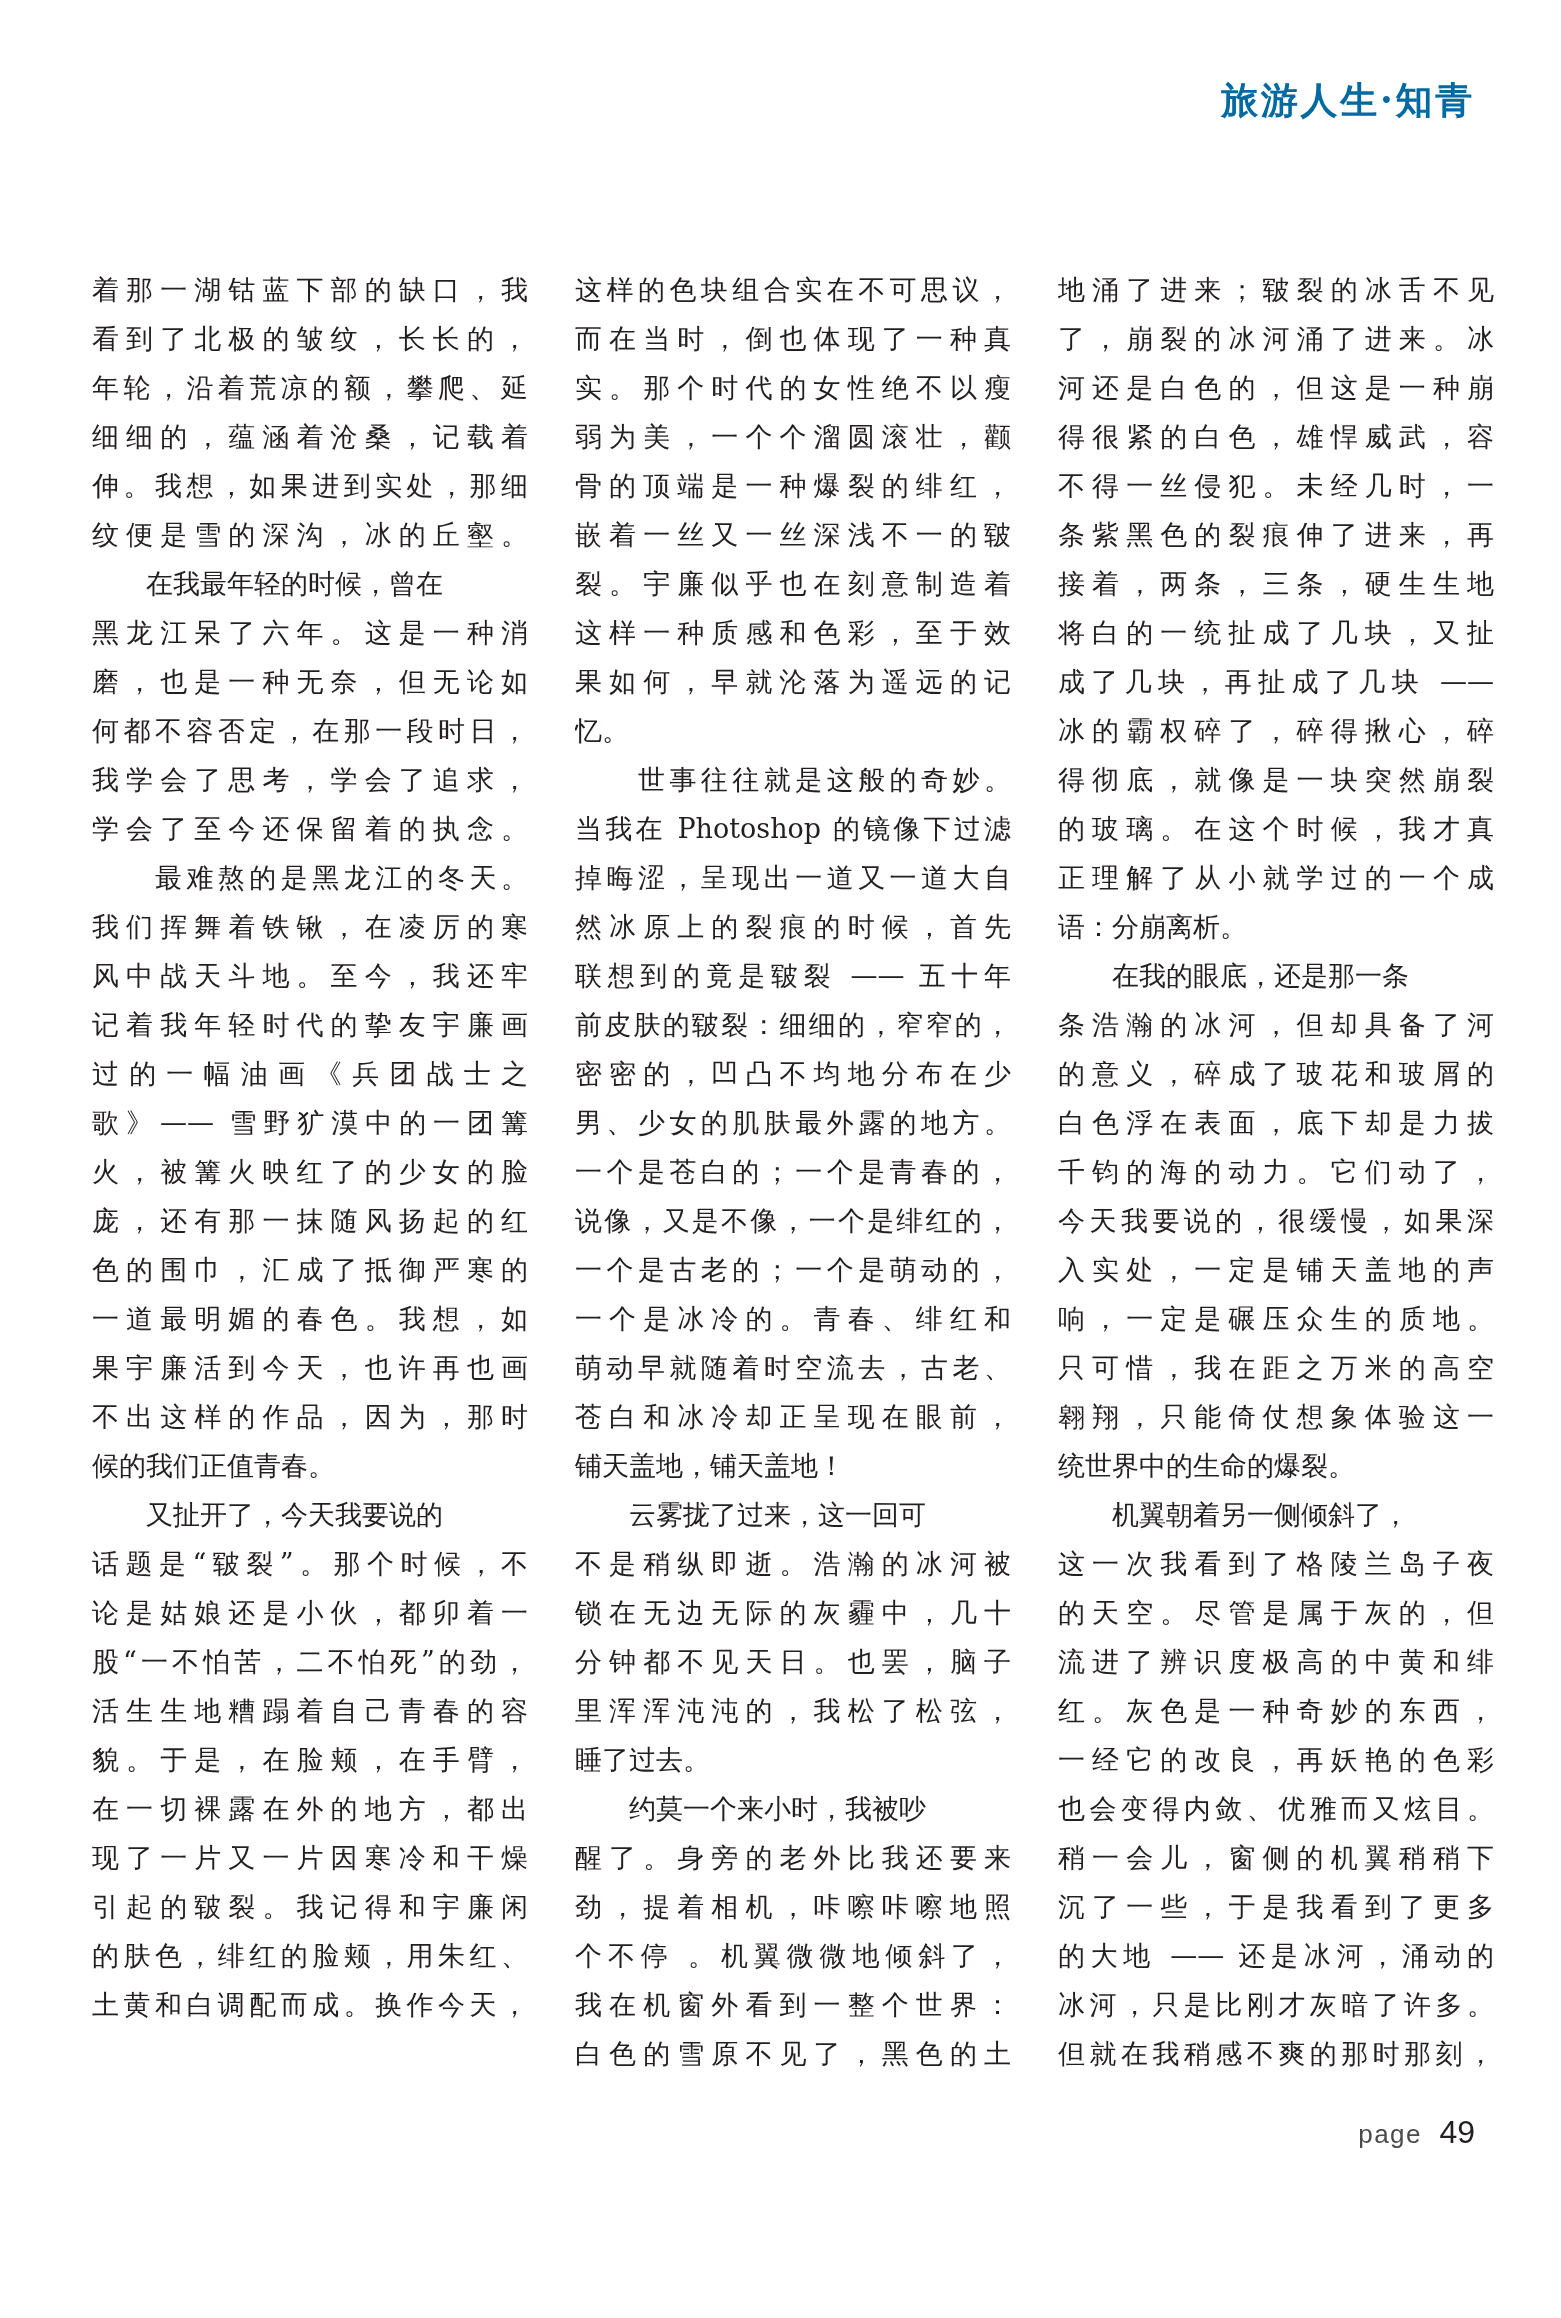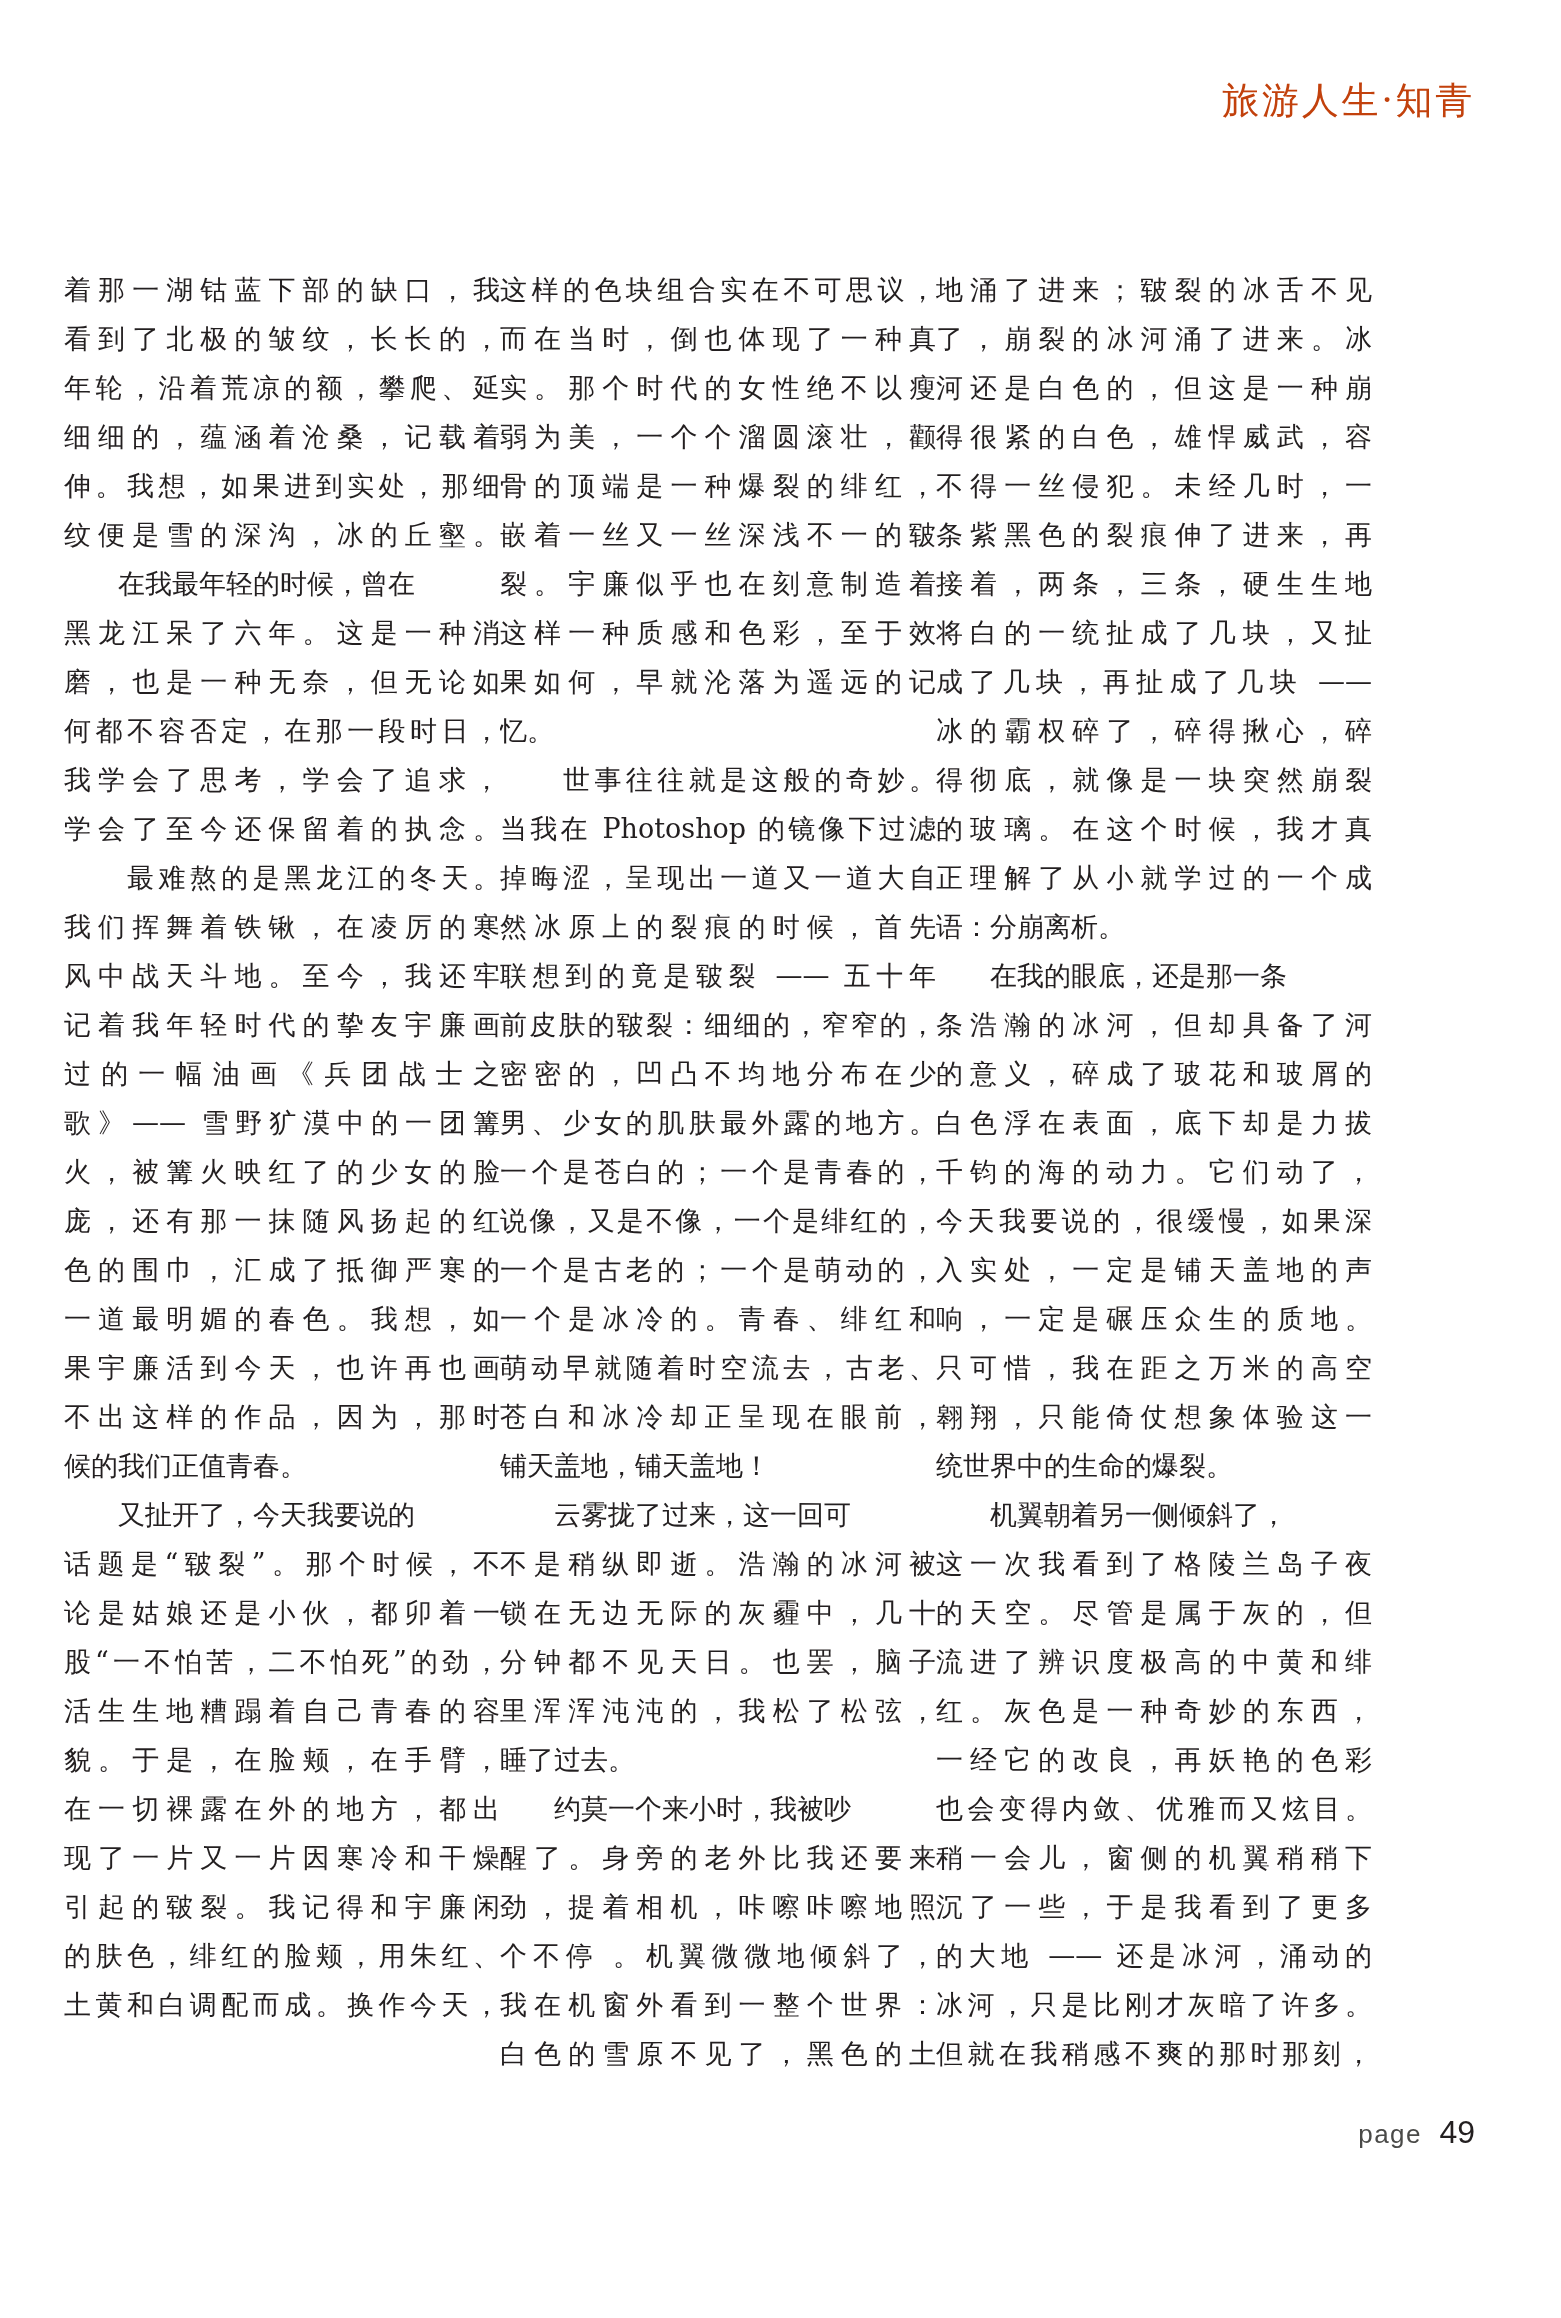--- a/index.html
+++ b/index.html
@@ -18,30 +18,31 @@
   }
   .page-header {
     position: absolute;
     top: 76px;
     left: 0;
     right: 86px;
     text-align: right;
   }
   .section-title {
     font-size: 37px;
-    font-weight: 400;
+    font-weight: 700;
     letter-spacing: 2.7px;
-    color: #c2410c;
+    color: #0369a1;
   }
   .columns {
     position: absolute;
     top: 265px;
-    left: 64px;
+    left: 92px;
     width: 1402px;
     display: flex;
+    gap: 47px;
   }
   .column {
     width: 436px;
     flex: 0 0 436px;
   }
   .line {
     font-size: 27px;
     line-height: 49px;
     height: 49px;
     overflow: hidden;

